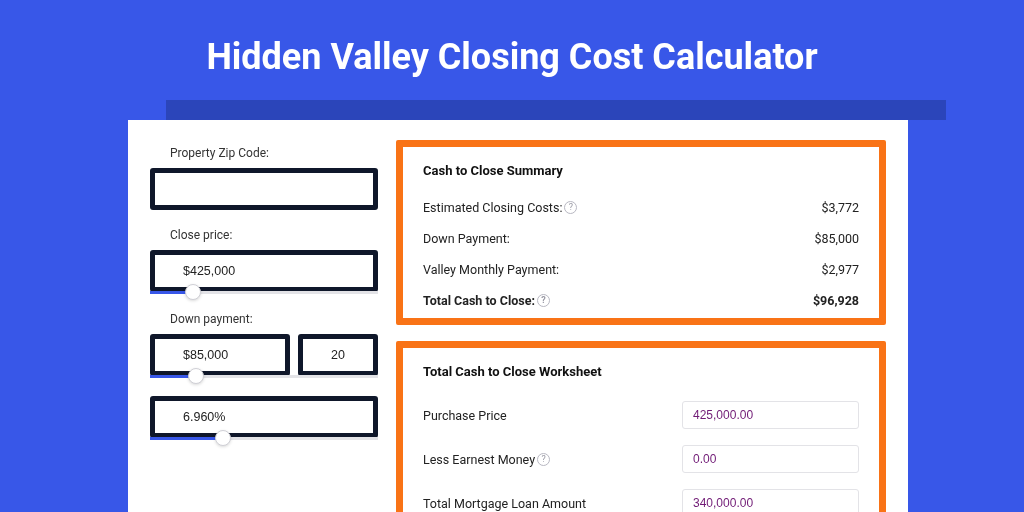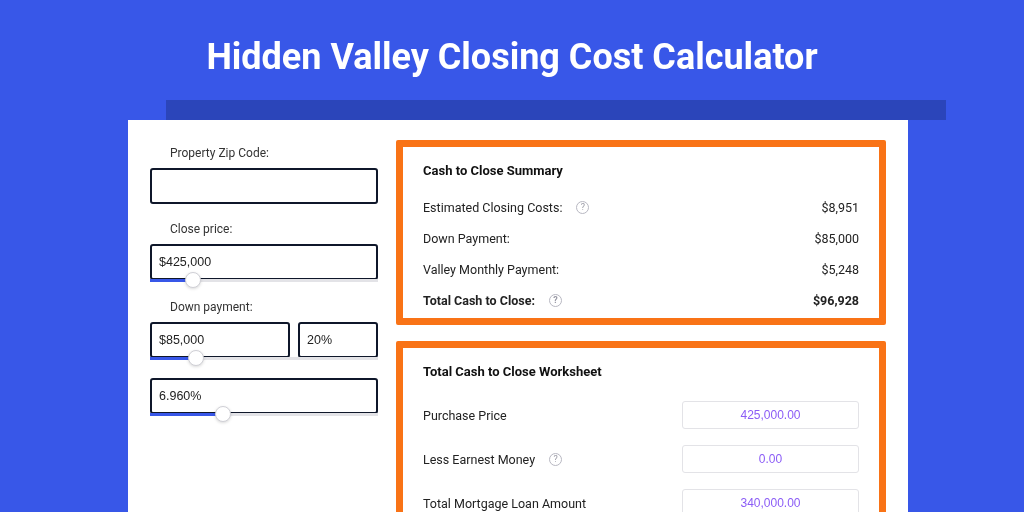--- a/index.html
+++ b/index.html
@@ -40,23 +40,23 @@
     margin-bottom: 8px;
     display: flex;
     gap: 4px;
     align-items: baseline;
     margin-left: 20px;
   }
   .field-label a { color: #3857e8; text-decoration: none; font-size: 12px; }
   .input-row { display: flex; gap: 8px; }
   .txt {
     width: 100%;
-    border: 2px solid #0f172a;
-    background: #ffffff;
-    padding: 9px 7px;
+    border: 5px solid #0f172a;
+    background: #ffffff;
+    padding: 9px 28px;
     font-size: 12.5px;
     color: #222;
     border-radius: 3px;
   }
   .txt.small { width: 80px; }
   .slider-wrap { position: relative; margin-top: -1px; }
   .slider-track {
     height: 3px;
     background: #e3e3e7;
     width: 100%;
@@ -93,41 +93,41 @@
   }
   .row {
     display: flex;
     justify-content: space-between;
     align-items: center;
     padding: 8px 0;
     font-size: 12.5px;
     color: #222;
   }
   .row.bold { font-weight: 700; }
-  .row .lbl { display: inline-flex; align-items: center; gap: 14px; }
+  .row .lbl { display: inline-flex; align-items: center; gap: 2px; }
   .row .val { text-align: right; }
   .help {
     display: inline-flex;
     width: 13px; height: 13px;
     border: 1px solid #b8b8c2;
     color: #9a9aa5;
     border-radius: 50%;
     font-size: 9px;
     align-items: center;
     justify-content: center;
     line-height: 1;
   }
   .mini-input {
     border: 1px solid #e3e3e7;
     border-radius: 3px;
     padding: 6px 10px;
     font-size: 12px;
-    color: #8b5cf6;
+    color: #701a75;
     min-width: 96px;
-    text-align: center;
+    text-align: left;
     background: #fff;
   }
 </style>
 </head>
 <body>
 
 <div class="heading">Hidden Valley Closing Cost Calculator</div>
 <div class="shadow-strip"></div>
 
 <div class="panel">
@@ -179,35 +179,35 @@
   <div class="main">
 
     <div class="card">
       <div class="card-title">Cash to Close Summary</div>
 
       <div class="row">
         <span class="lbl">
           <span>Estimated Closing Costs:</span>
           <span class="help">?</span>
         </span>
-        <span class="val">$8,951</span>
+        <span class="val">$3,772</span>
       </div>
 
       <div class="row">
         <span class="lbl">
           <span>Down Payment:</span>
         </span>
         <span class="val">$85,000</span>
       </div>
 
       <div class="row">
         <span class="lbl">
           <span>Valley Monthly Payment:</span>
         </span>
-        <span class="val">$5,248</span>
+        <span class="val">$2,977</span>
       </div>
 
       <div class="row bold">
         <span class="lbl">
           <span>Total Cash to Close:</span>
           <span class="help">?</span>
         </span>
         <span class="val">$96,928</span>
       </div>
     </div>

